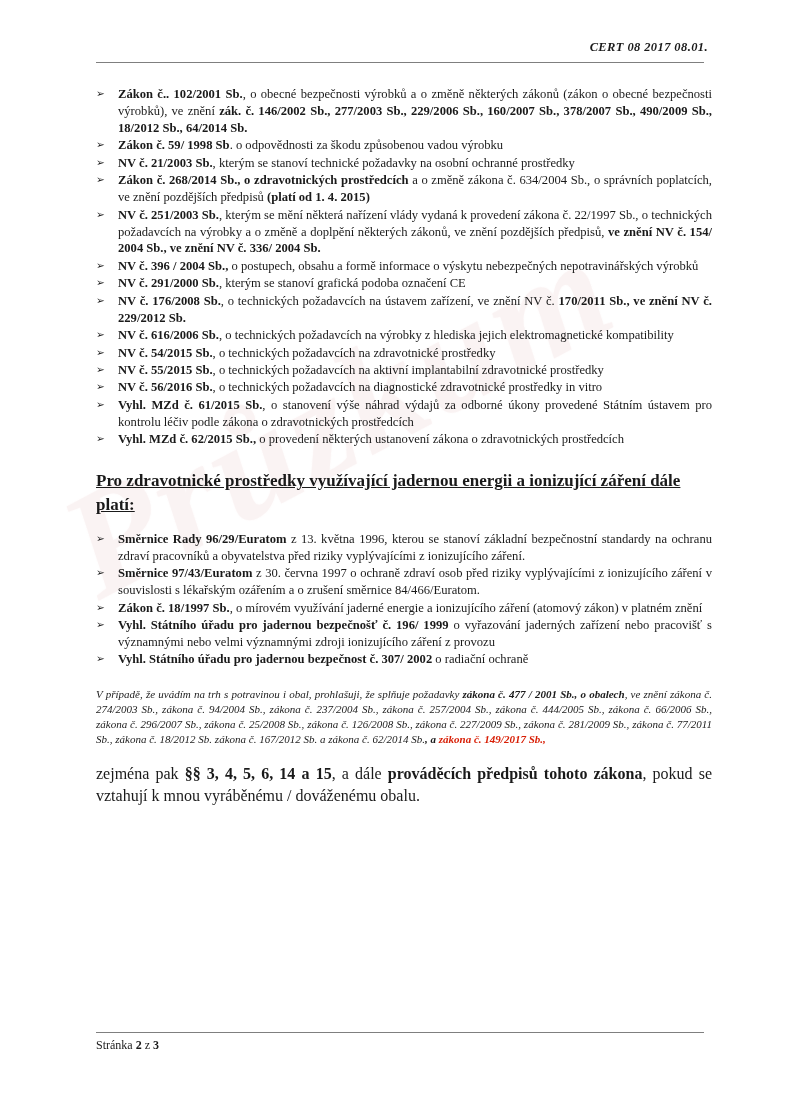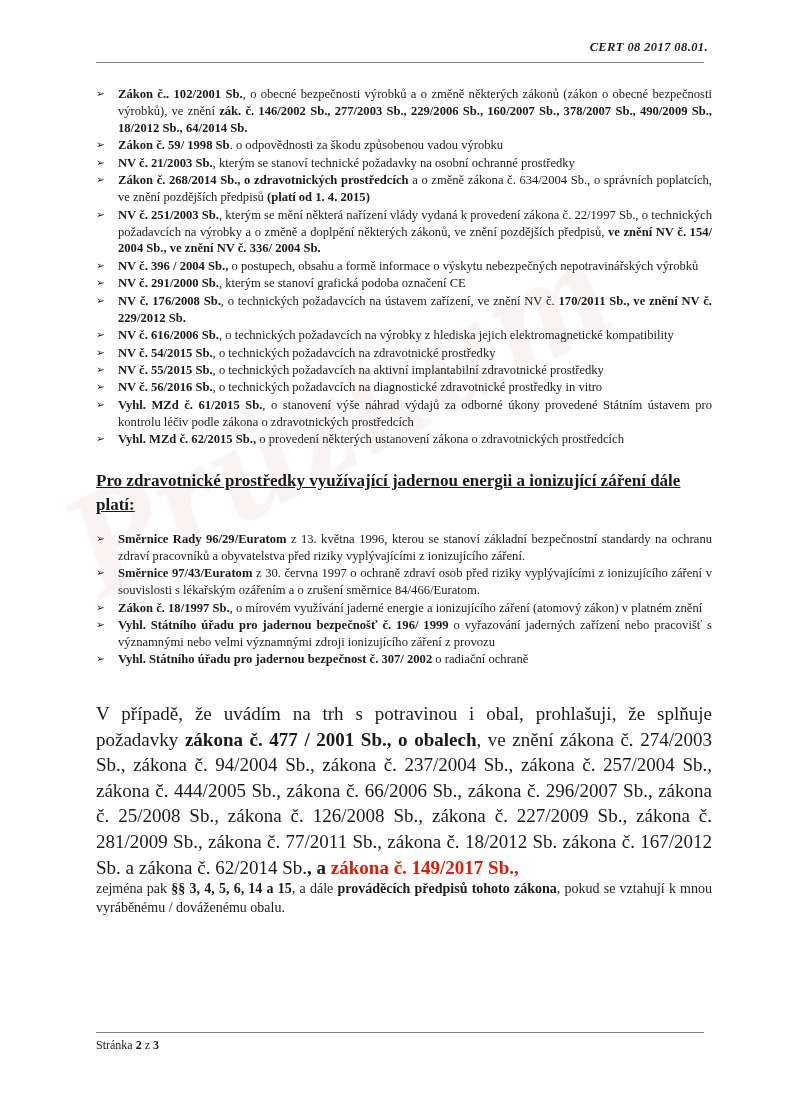--- a/index.html
+++ b/index.html
@@ -105,30 +105,31 @@
 
   .section-title {
     font-size: 17px;
     font-weight: bold;
     text-decoration: underline;
     margin: 21px 0 14px 0;
     line-height: 1.4;
   }
 
   .para {
-    font-size: 19px;
+    font-size: 11px;
     line-height: 1.345;
     text-align: justify;
-    margin-top: 33px;
+    margin-top: 19px;
+    font-style: italic;
   }
   .para-cont {
-    font-size: 14px;
+    font-size: 16px;
     line-height: 1.345;
     text-align: justify;
-    margin-top: 0;
+    margin-top: 17px;
   }
 
   
   .footer-rule {
     position: absolute;
     left: 96px;
     top: 1032px;
     width: 608px;
     height: 0;
     border-top: 1px solid #7f7f7f;

